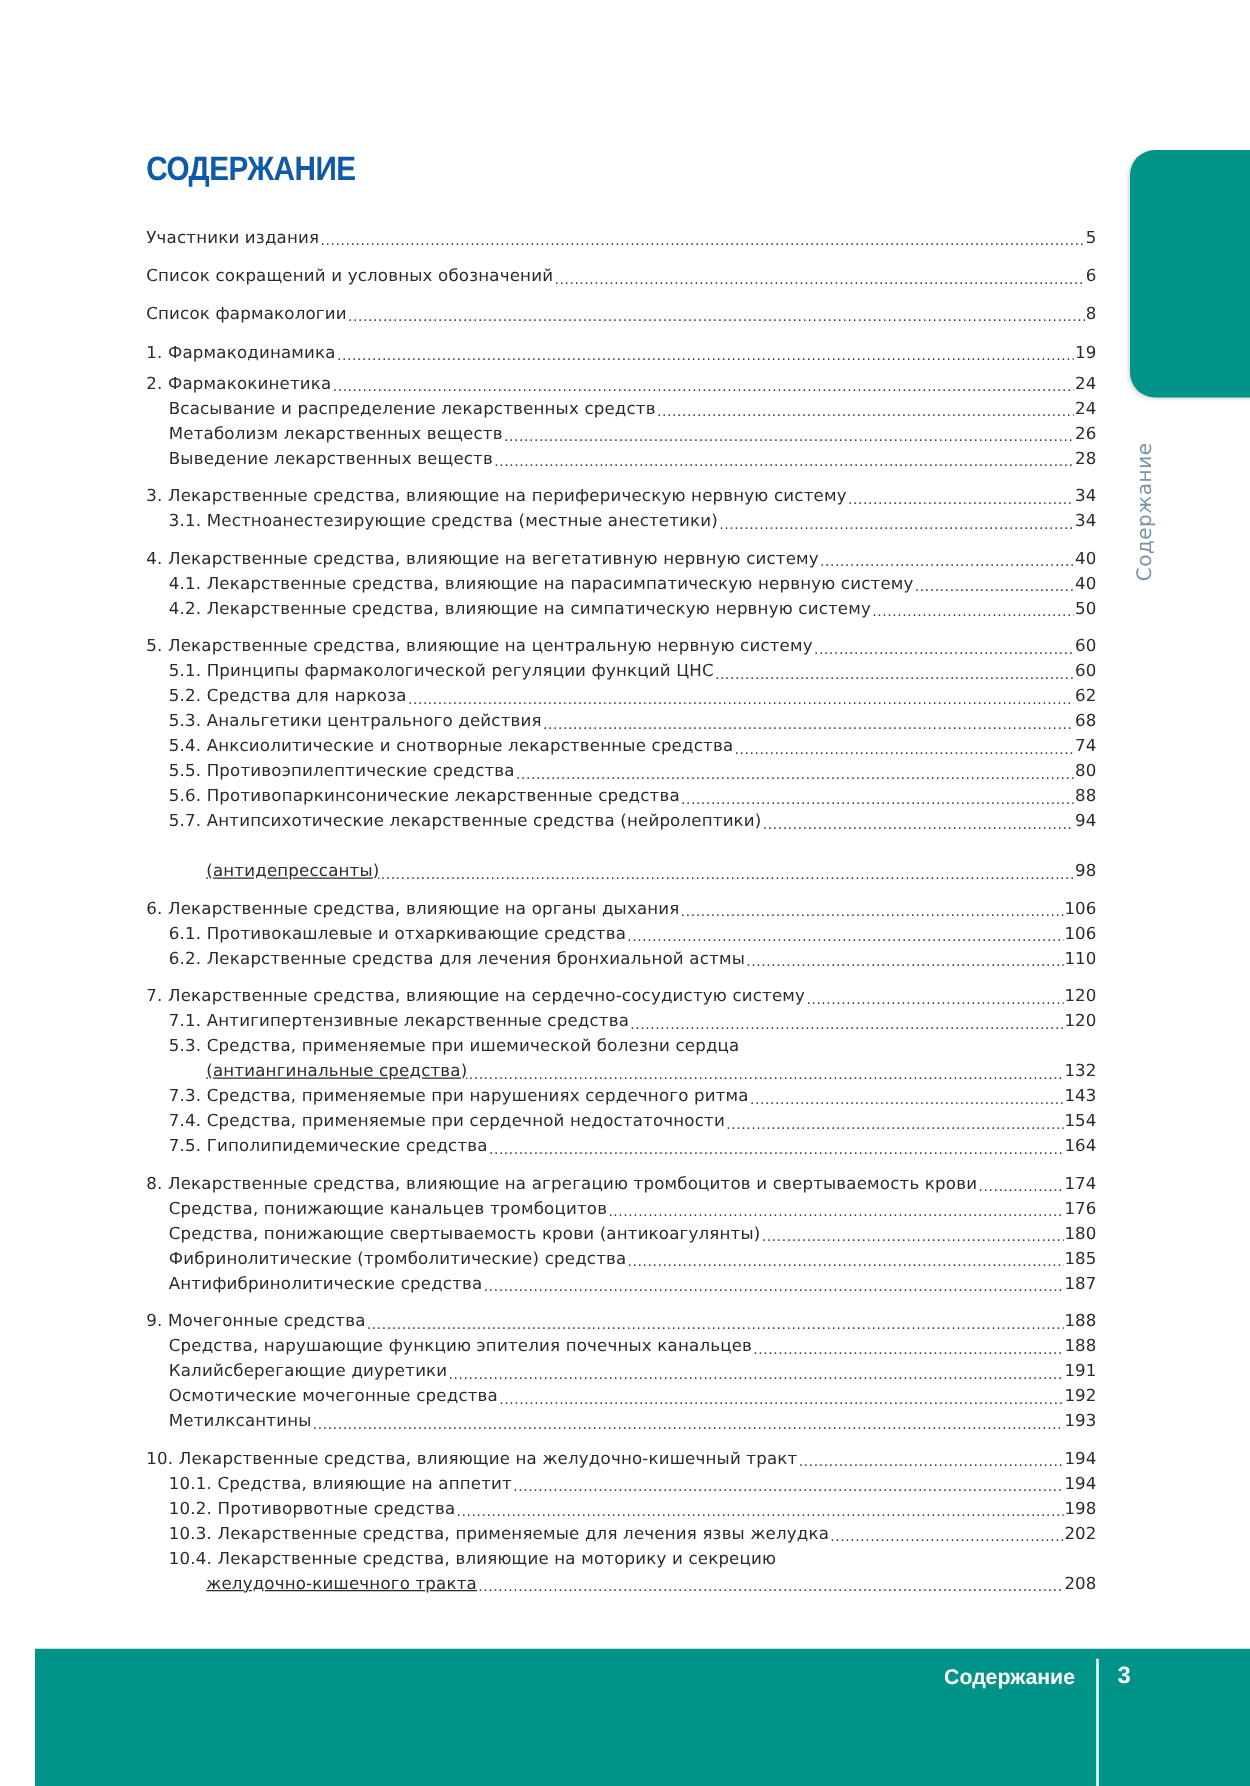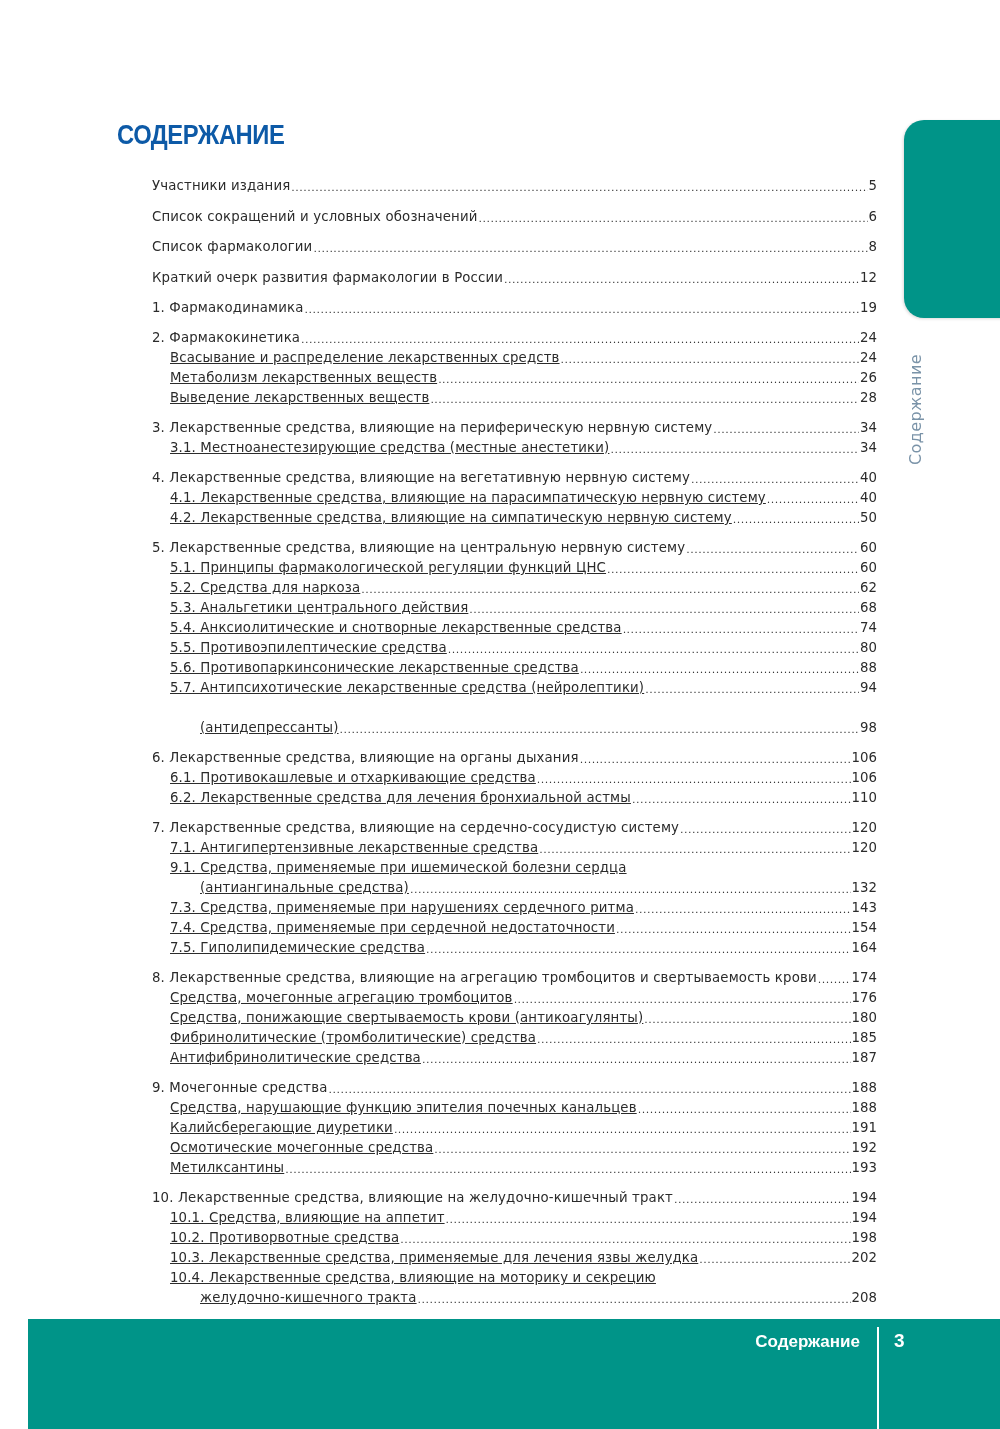--- a/index.html
+++ b/index.html
@@ -14,37 +14,36 @@
     font-family:"Liberation Sans", sans-serif;
     font-weight:bold; font-size:27px; letter-spacing:-0.5px;
     color:#0d5aa7;
     transform:scaleX(0.88); transform-origin:left top;
   }
   .toc {
     position:absolute; left:117px; top:176px; width:760px;
     font-size:13.3px;
   }
   .row {
-    display:flex; align-items:flex-start; height:20px; line-height:20px;
+    display:flex; align-items:center; height:20px; line-height:20px;
     white-space:nowrap;
-    margin-left:35px;
   }
   .row.single { height:30.5px; line-height:20px; }
   .row .label { flex:0 0 auto; letter-spacing:0.15px; }
   .row .dots {
     flex:1 1 auto; overflow:hidden; margin:0 1px;
     position:relative; height:20px;
   }
   .row .dots::after {
     content:"..........................................................................................................................................................................................................................................";
     position:absolute; left:0; bottom:3px; letter-spacing:0.5px;
     font-size:11px; color:#3a3a3a; line-height:1;
   }
   .row .page { flex:0 0 auto; text-align:right; }
-  .row.indent1 .label { padding-left:18px;text-decoration:underline; }
+  .row.indent1 .label { padding-left:18px; }
   .row.indent2 .label { padding-left:48px;text-decoration:underline; }
   .row.nodots .dots::after { content:""; }
   .group { margin-bottom:10px; }
 
   .side-tab {
     position:absolute; left:904px; top:120px; width:110px; height:198px;
     background:#009488; border-radius:20px 0 0 20px;
     box-shadow:-1px 1px 3px rgba(0,0,0,0.15);
   }
   .side-label {
@@ -90,25 +89,20 @@
   <div class="row single">
     <span class="label">Список сокращений и условных обозначений</span>
     <span class="dots"></span>
     <span class="page">6</span>
   </div>
   <div class="row single">
     <span class="label">Список фармакологии</span>
     <span class="dots"></span>
     <span class="page">8</span>
   </div>
-  <div class="row single">
-    <span class="label">Краткий очерк развития фармакологии в России</span>
-    <span class="dots"></span>
-    <span class="page">12</span>
-  </div>
   <div class="row single" style="height:30px;">
     <span class="label">1. Фармакодинамика</span>
     <span class="dots"></span>
     <span class="page">19</span>
   </div>
 
   <div class="group">
     <div class="row">
       <span class="label">2. Фармакокинетика</span>
       <span class="dots"></span>
@@ -236,21 +230,21 @@
       <span class="label">7. Лекарственные средства, влияющие на сердечно-сосудистую систему</span>
       <span class="dots"></span>
       <span class="page">120</span>
     </div>
     <div class="row indent1">
       <span class="label">7.1. Антигипертензивные лекарственные средства</span>
       <span class="dots"></span>
       <span class="page">120</span>
     </div>
     <div class="row indent1 nodots">
-      <span class="label">9.1. Средства, применяемые при ишемической болезни сердца</span>
+      <span class="label">5.3. Средства, применяемые при ишемической болезни сердца</span>
       <span class="dots"></span>
     </div>
     <div class="row indent2">
       <span class="label">(антиангинальные средства)</span>
       <span class="dots"></span>
       <span class="page">132</span>
     </div>
     <div class="row indent1">
       <span class="label">7.3. Средства, применяемые при нарушениях сердечного ритма</span>
       <span class="dots"></span>
@@ -268,21 +262,21 @@
     </div>
   </div>
 
   <div class="group">
     <div class="row">
       <span class="label">8. Лекарственные средства, влияющие на агрегацию тромбоцитов и свертываемость крови</span>
       <span class="dots"></span>
       <span class="page">174</span>
     </div>
     <div class="row indent1">
-      <span class="label">Средства, мочегонные агрегацию тромбоцитов</span>
+      <span class="label">Средства, понижающие канальцев тромбоцитов</span>
       <span class="dots"></span>
       <span class="page">176</span>
     </div>
     <div class="row indent1">
       <span class="label">Средства, понижающие свертываемость крови (антикоагулянты)</span>
       <span class="dots"></span>
       <span class="page">180</span>
     </div>
     <div class="row indent1">
       <span class="label">Фибринолитические (тромболитические) средства</span>

